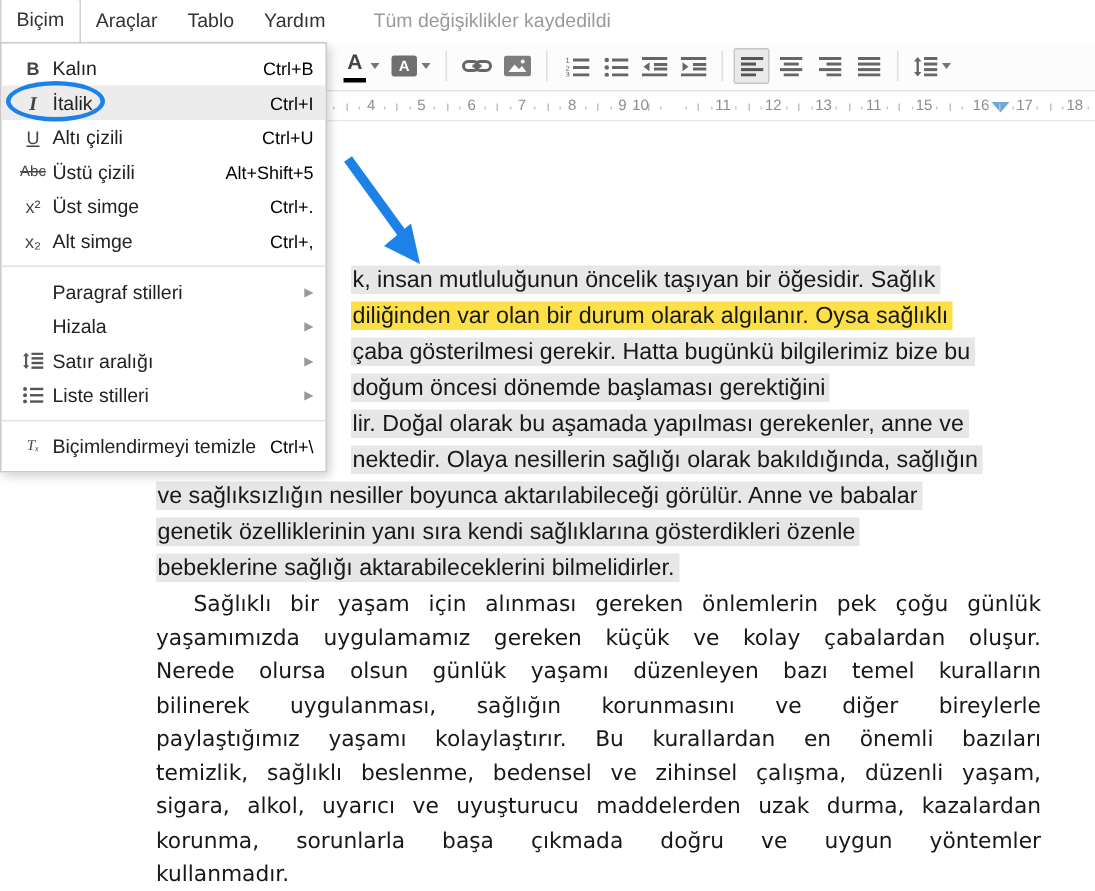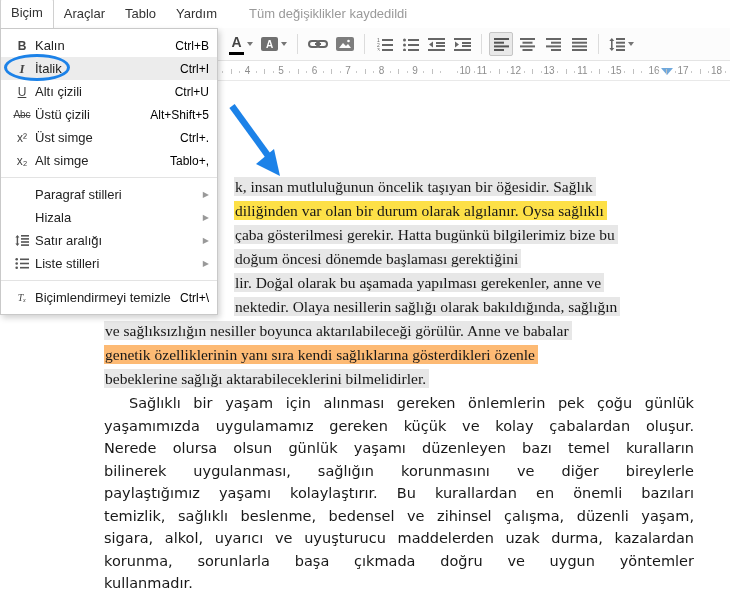--- a/index.html
+++ b/index.html
@@ -61,21 +61,21 @@
   .rmarker {
     position: absolute; top: 6px; width: 0; height: 0;
     border-left: 6px solid transparent; border-right: 6px solid transparent;
     border-top: 7px solid #6fa8dc;
   }
 
   
   .doc-page { position: absolute; top: 81px; left: 0; right: 0; bottom: 0; background: #fff; }
   .doc-inner { margin: 94px 0 0 104px; width: 590px; }
   .para1 { font-size: 15.5px; line-height: 24px; color: #181818; }
-  .doc-line { height: 24px; white-space: nowrap; font-family: Liberation Serif, serif; }
+  .doc-line { height: 24px; white-space: nowrap; }
   .doc-line .hl { padding: 1px 3px 1px 1px; }
   .doc-line.shifted { padding-left: 130px; }
   .para2 {
     font-family: "DejaVu Sans", sans-serif; font-size: 14.5px;
     line-height: 22.5px; color: #181818; margin-top: 1px;
   }
   .jline { height: 22.5px; overflow: hidden; text-align: justify; text-align-last: justify; }
   .jline.first { text-indent: 25px; }
   .jline.last { text-align-last: left; }
 
@@ -284,21 +284,21 @@
     <span class="rdot" style="left: 356.375px;"></span>
     <span class="rtick" style="left: 364.75px;"></span>
     <span class="rnum" style="left: 381.5px;">8</span>
     <span class="rdot" style="left: 373.125px;"></span>
     <span class="rdot" style="left: 389.875px;"></span>
     <span class="rtick" style="left: 398.25px;"></span>
     <span class="rnum" style="left: 415px;">9</span>
     <span class="rdot" style="left: 406.625px;"></span>
     <span class="rdot" style="left: 423.375px;"></span>
     <span class="rtick" style="left: 431.75px;"></span>
-    <span class="rnum" style="left: 465px;">10</span>
+    <span class="rnum" style="left: 427px;">10</span>
     <span class="rdot" style="left: 440.125px;"></span>
     <span class="rdot" style="left: 456.875px;"></span>
     <span class="rtick" style="left: 465.25px;"></span>
     <span class="rnum" style="left: 482px;">11</span>
     <span class="rdot" style="left: 473.625px;"></span>
     <span class="rdot" style="left: 490.375px;"></span>
     <span class="rtick" style="left: 498.75px;"></span>
     <span class="rnum" style="left: 515.5px;">12</span>
     <span class="rdot" style="left: 507.125px;"></span>
     <span class="rdot" style="left: 523.875px;"></span>
@@ -331,21 +331,21 @@
 <div class="doc-page">
   <div class="doc-inner">
     <div class="para1">
       <div class="doc-line shifted"><span class="hl" style="background: rgb(231, 231, 231);">k, insan mutluluğunun öncelik taşıyan bir öğesidir. Sağlık</span></div>
       <div class="doc-line shifted"><span class="hl" style="background: #fde047;">diliğinden var olan bir durum olarak algılanır. Oysa sağlıklı</span></div>
       <div class="doc-line shifted"><span class="hl" style="background: rgb(231, 231, 231);">çaba gösterilmesi gerekir. Hatta bugünkü bilgilerimiz bize bu</span></div>
       <div class="doc-line shifted"><span class="hl" style="background: rgb(231, 231, 231);">doğum öncesi dönemde başlaması gerektiğini</span></div>
       <div class="doc-line shifted"><span class="hl" style="background: rgb(231, 231, 231);">lir. Doğal olarak bu aşamada yapılması gerekenler, anne ve</span></div>
       <div class="doc-line shifted"><span class="hl" style="background: rgb(231, 231, 231);">nektedir. Olaya nesillerin sağlığı olarak bakıldığında, sağlığın</span></div>
       <div class="doc-line"><span class="hl" style="background: rgb(231, 231, 231);">ve sağlıksızlığın nesiller boyunca aktarılabileceği görülür. Anne ve babalar</span></div>
-      <div class="doc-line"><span class="hl" style="background: #fdba74;">genetik özelliklerinin yanı sıra kendi sağlıklarına gösterdikleri özenle</span></div>
+      <div class="doc-line"><span class="hl" style="background: #e5e5e5;">genetik özelliklerinin yanı sıra kendi sağlıklarına gösterdikleri özenle</span></div>
       <div class="doc-line"><span class="hl" style="background: rgb(231, 231, 231);">bebeklerine sağlığı aktarabileceklerini bilmelidirler.</span></div>
     </div>
     <div class="para2">
       <div class="jline first">Sağlıklı bir yaşam için alınması gereken önlemlerin pek çoğu günlük</div>
       <div class="jline">yaşamımızda uygulamamız gereken küçük ve kolay çabalardan oluşur.</div>
       <div class="jline">Nerede olursa olsun günlük yaşamı düzenleyen bazı temel kuralların</div>
       <div class="jline">bilinerek uygulanması, sağlığın korunmasını ve diğer bireylerle</div>
       <div class="jline">paylaştığımız yaşamı kolaylaştırır. Bu kurallardan en önemli bazıları</div>
       <div class="jline">temizlik, sağlıklı beslenme, bedensel ve zihinsel çalışma, düzenli yaşam,</div>
       <div class="jline">sigara, alkol, uyarıcı ve uyuşturucu maddelerden uzak durma, kazalardan</div>
@@ -381,21 +381,21 @@
     <span class="mshortcut">Alt+Shift+5</span>
   </div>
   <div class="mitem">
     <span class="micon">x²</span>
     <span class="mlabel">Üst simge</span>
     <span class="mshortcut">Ctrl+.</span>
   </div>
   <div class="mitem">
     <span class="micon">x₂</span>
     <span class="mlabel">Alt simge</span>
-    <span class="mshortcut">Tablo+,</span>
+    <span class="mshortcut">Ctrl+,</span>
   </div>
   <div class="msep"></div>
   <div class="mitem">
     <span class="micon"></span>
     <span class="mlabel">Paragraf stilleri</span>
     <span class="msub">▶</span>
   </div>
   <div class="mitem">
     <span class="micon"></span>
     <span class="mlabel">Hizala</span>

